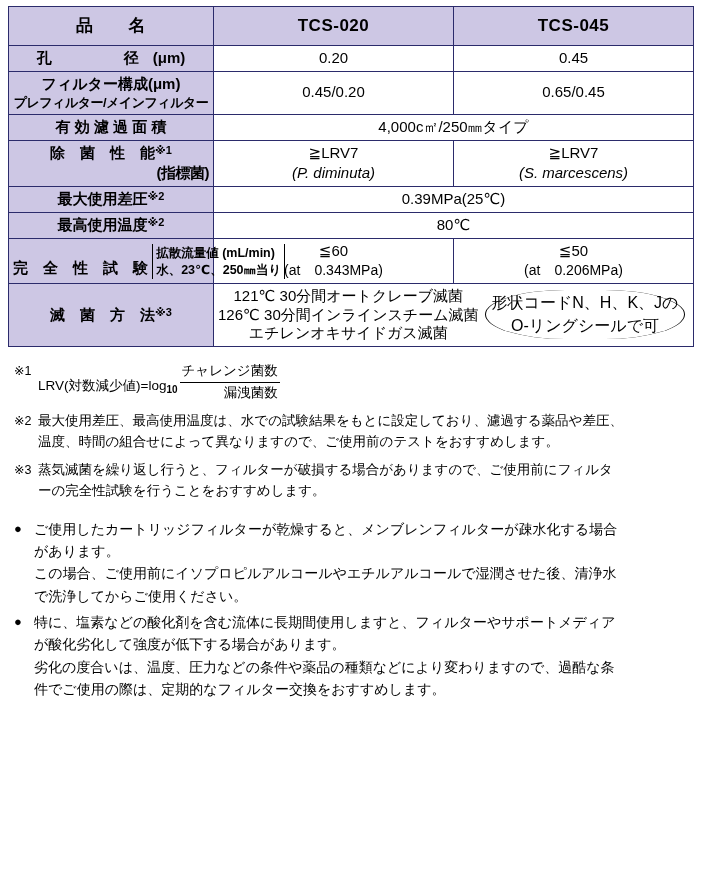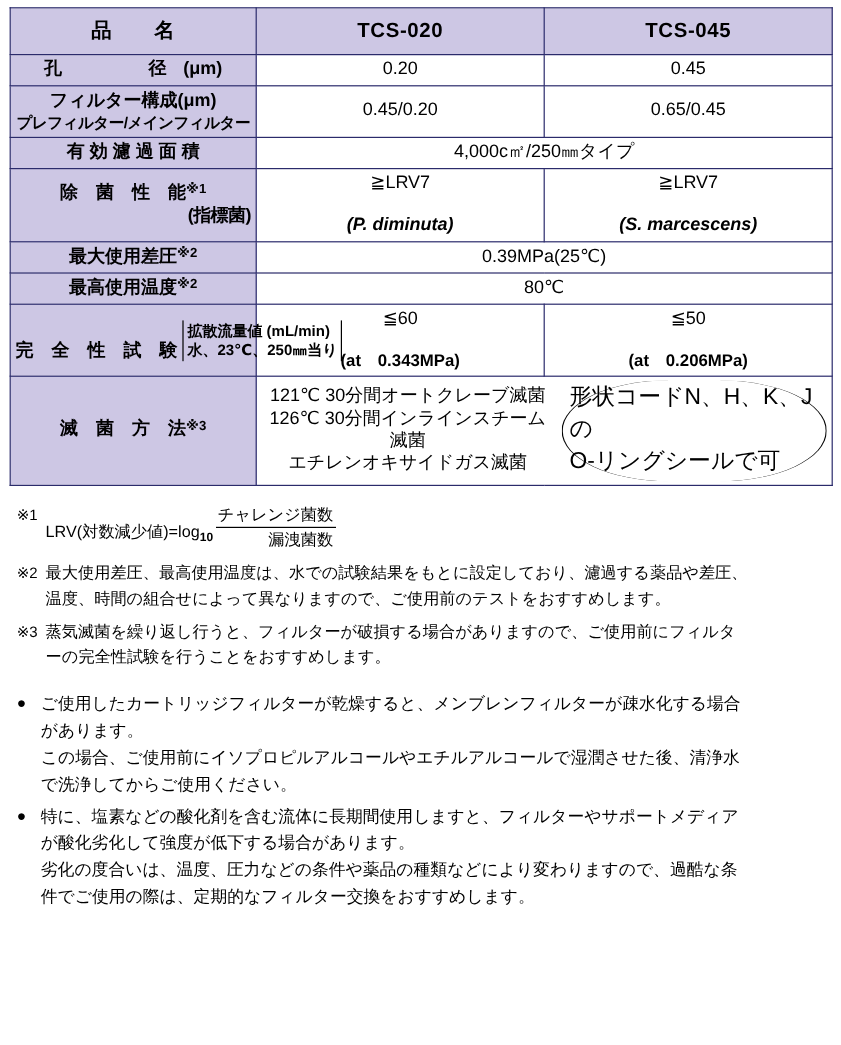--- a/index.html
+++ b/index.html
@@ -67,22 +67,21 @@
     font-weight: bold;
   }
   .val {
     font-size: 16px;
   }
   .val .small {
     font-size: 14px;
   }
   .val .line2 {
     display: block;
-    margin-top: 17px;
-    font-weight: bold;
+    margin-top: 2px;
   }
   .ital {
     font-style: italic;
   }
   .bracketbox {
     display: inline-block;
     text-align: left;
     font-size: 12.5px;
     font-weight: bold;
     line-height: 1.3;
@@ -97,23 +96,23 @@
     padding-left: 10px;
     font-size: 14.5px;
     line-height: 1.45;
   }
   .paren-note {
     display: inline-block;
     border-left: 1.5px solid #000;
     border-right: 1.5px solid #000;
     border-radius: 40% / 50%;
     padding: 2px 6px;
-    font-size: 19px;
+    font-size: 16px;
     line-height: 1.4;
-    text-align: left;
+    text-align: center;
     vertical-align: middle;
   }
   .paren-note span { display: block; }
   .steril-flex {
     display: flex;
     align-items: center;
     justify-content: flex-start;
     gap: 6px;
   }
 

